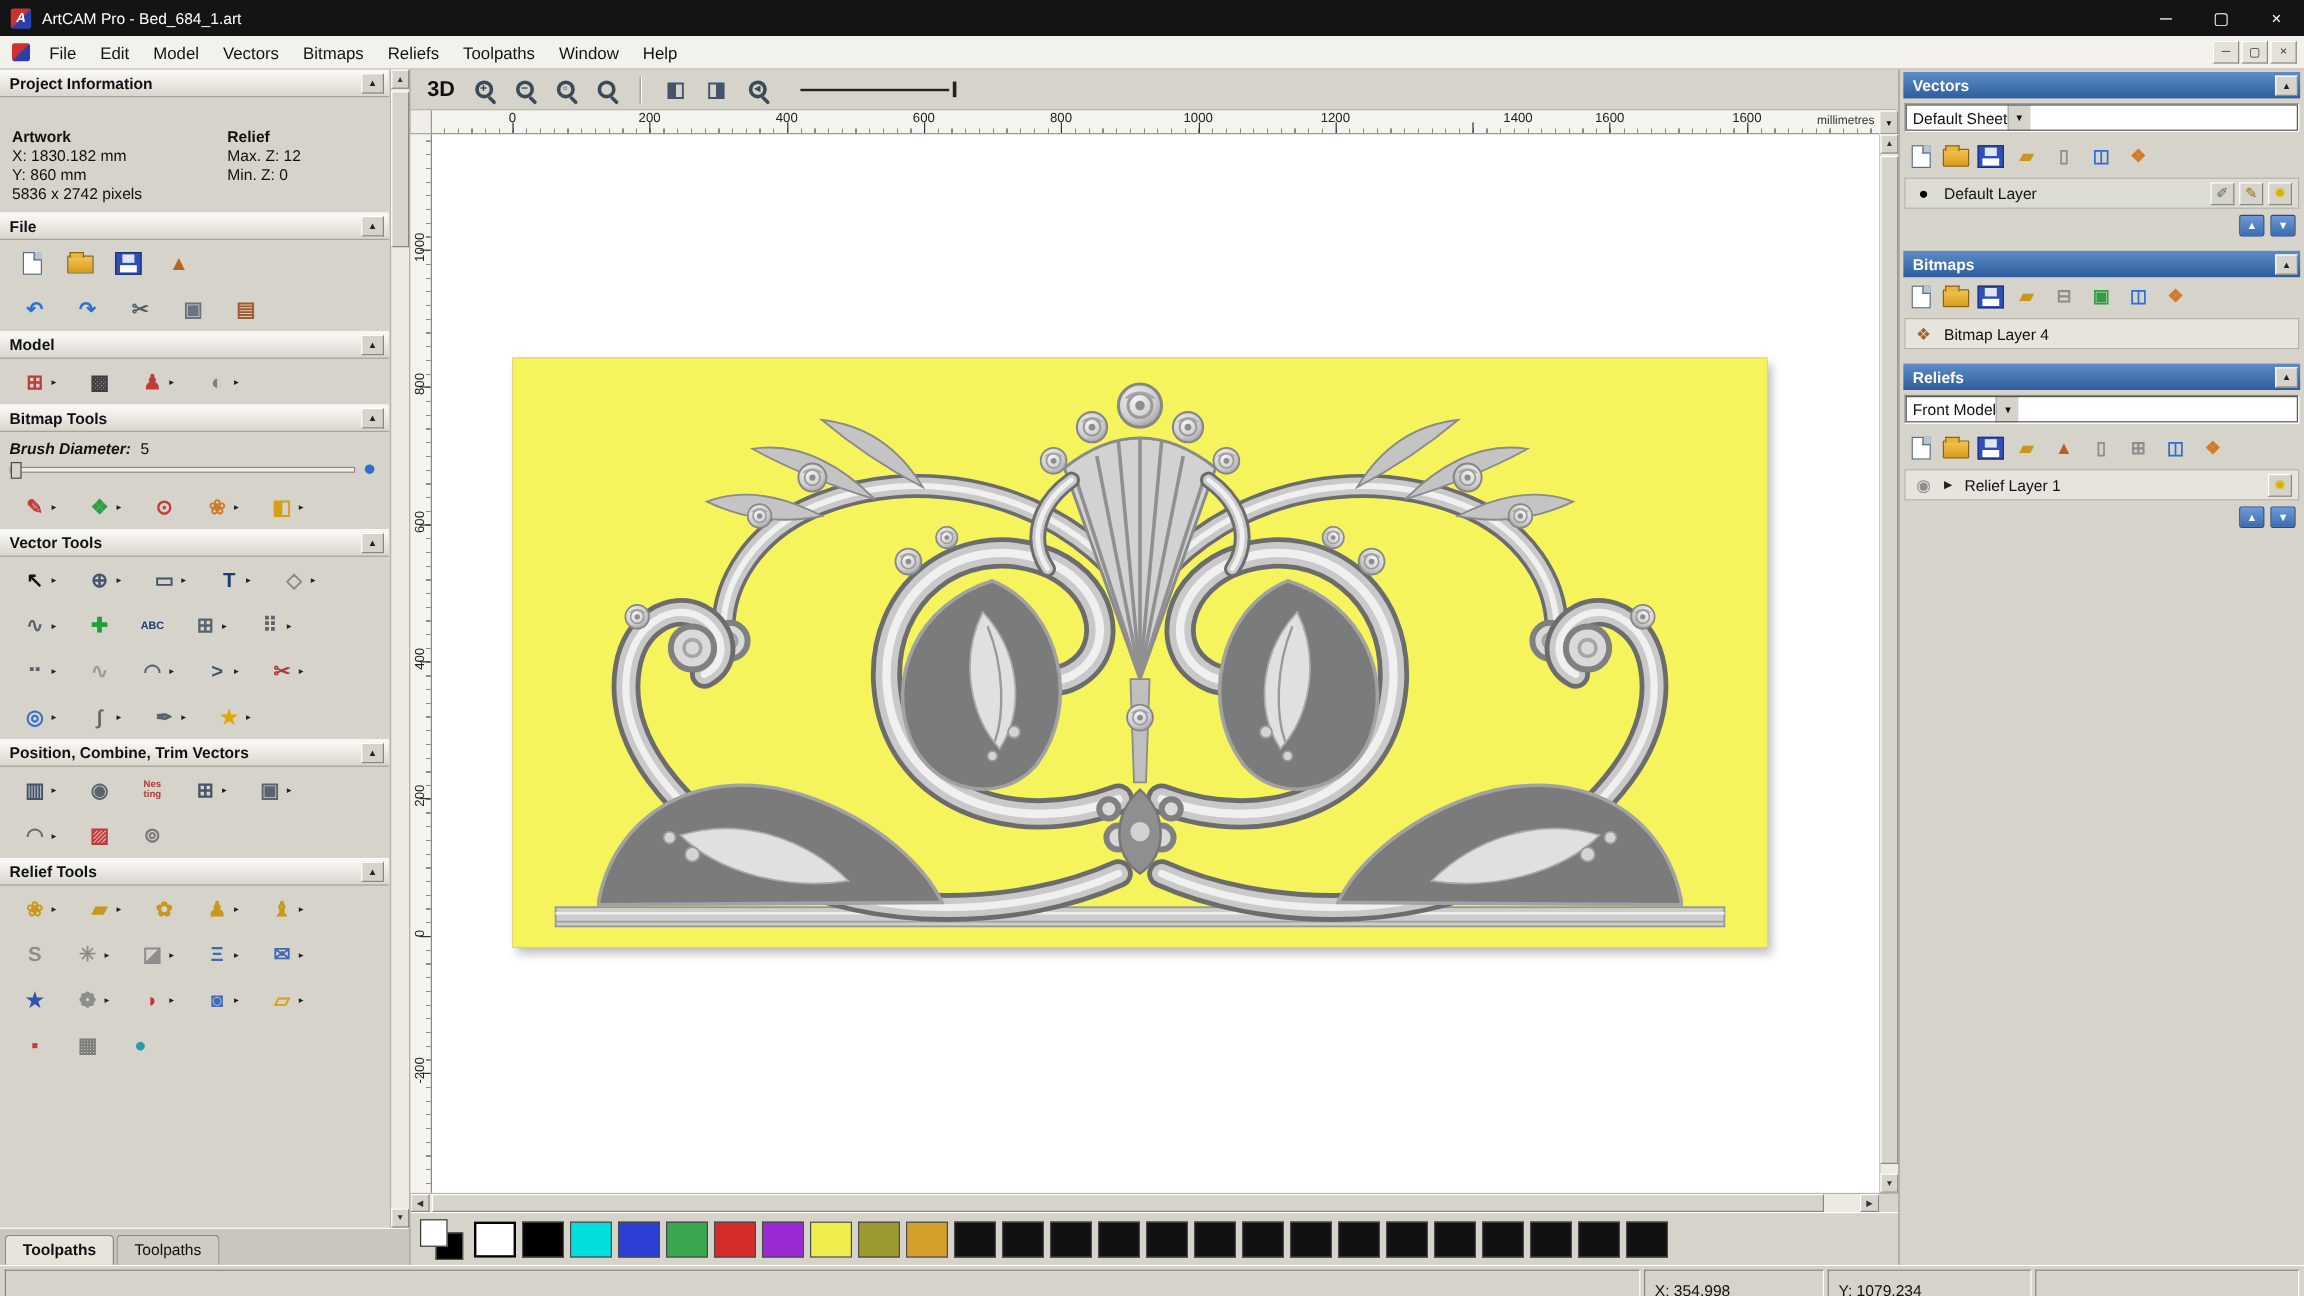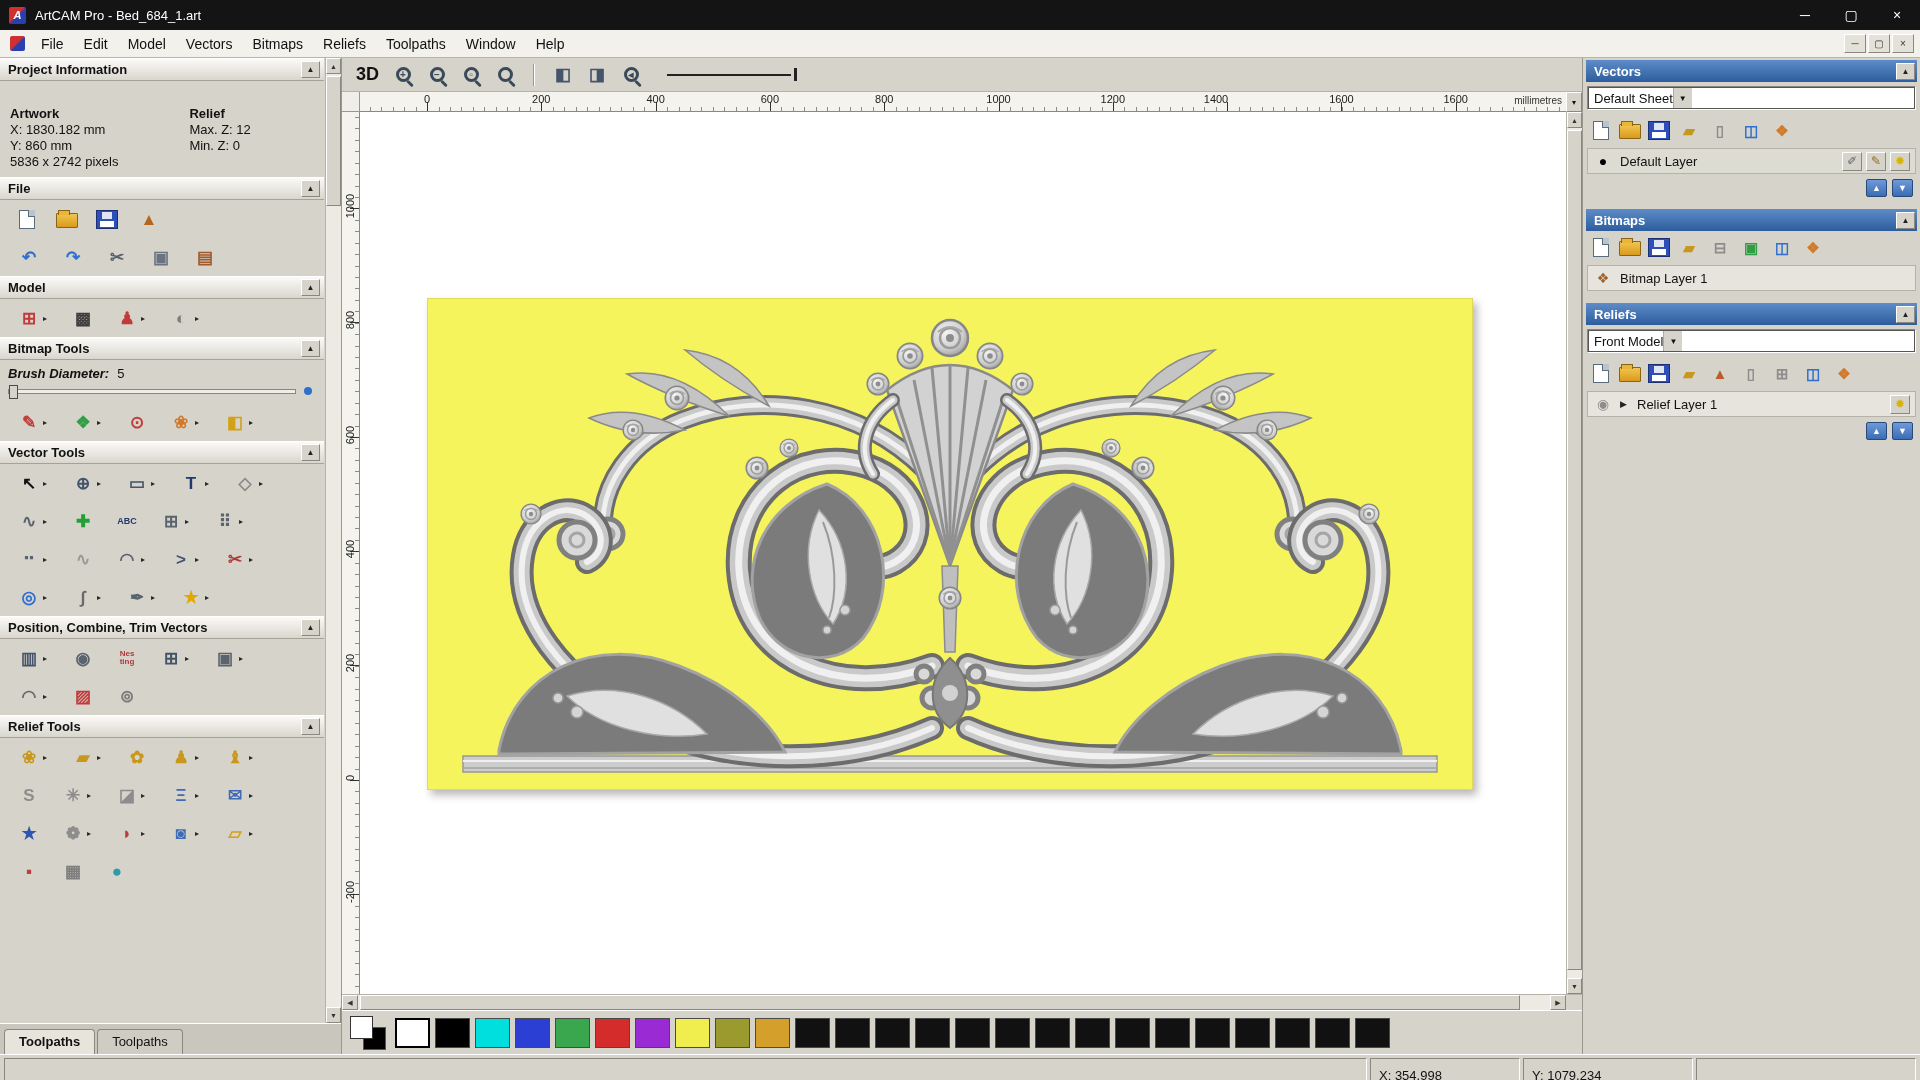--- a/index.html
+++ b/index.html
@@ -603,21 +603,21 @@
           <div class="hlab" style="left: 295.6px;">400</div>
           <div class="htick" style="left: 409.9px;"></div>
           <div class="hlab" style="left: 409.9px;">600</div>
           <div class="htick" style="left: 524.2px;"></div>
           <div class="hlab" style="left: 524.2px;">800</div>
           <div class="htick" style="left: 638.5px;"></div>
           <div class="hlab" style="left: 638.5px;">1000</div>
           <div class="htick" style="left: 752.8px;"></div>
           <div class="hlab" style="left: 752.8px;">1200</div>
           <div class="htick" style="left: 867.1px;"></div>
-          <div class="hlab" style="left: 856px;">1400</div>
+          <div class="hlab" style="left: 905px;">1400</div>
           <div class="htick" style="left: 981.4px;"></div>
           <div class="hlab" style="left: 981.4px;">1600</div>
           <div class="htick" style="left: 1095.7px;"></div>
           <div class="hlab" style="left: 1095.7px;">1600</div>
         </div>
       <div class="ruler-dd">▾</div>
     </div>
 
     <div class="viewport-row">
       <div class="v-ruler" id="v-ruler">
@@ -846,21 +846,21 @@
             </div>
             <div class="tool">
               <div class="gl" style="color: rgb(46, 111, 208);">◫</div>
             </div>
             <div class="tool">
               <div class="gl" style="color: rgb(208, 122, 42);">❖</div>
             </div>
           </div>
           <div class="layer-row">
             <div class="layer-ico" style="color: rgb(160, 98, 45);">❖</div>
-            <div class="layer-label">Bitmap Layer 1</div>
+            <div class="layer-label">Bitmap Layer 4</div>
             <div class="layer-right"></div>
           </div>
         </div>
         <div class="rp-sec">
           <div class="rp-sec-h">
             <div>Reliefs</div>
             <div class="sec-arrow">▲</div>
           </div>
           <div class="combo">
             <div>Front Model</div>

